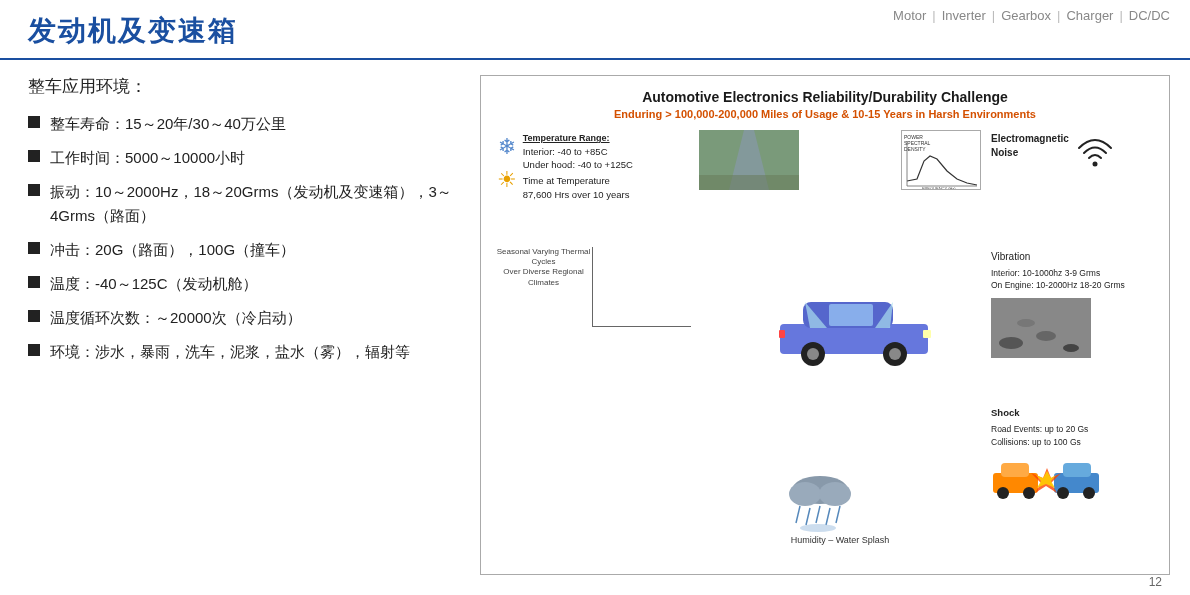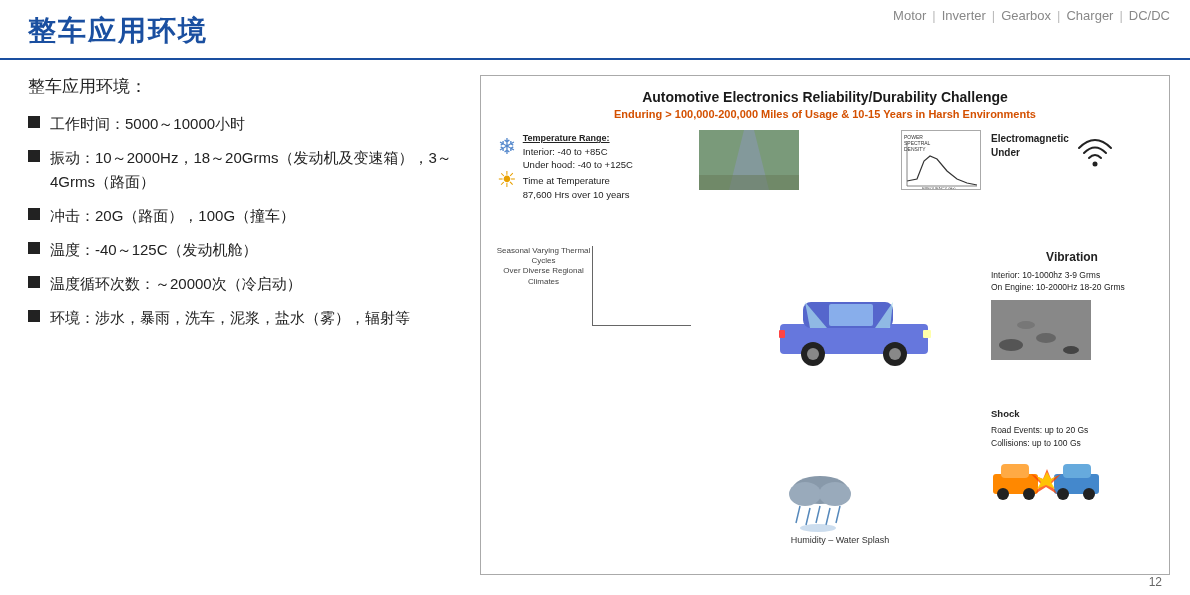--- a/index.html
+++ b/index.html
@@ -316,27 +316,31 @@
   <span class="sep">|</span>
   <span>Inverter</span>
   <span class="sep">|</span>
   <span>Gearbox</span>
   <span class="sep">|</span>
   <span>Charger</span>
   <span class="sep">|</span>
   <span>DC/DC</span>
 </div>
 
-<h1 class="page-title">整车应用环境</h1>
+<h1 class="page-title">发动机及变速箱</h1>
 
 <div class="title-divider"></div>
 
 <div class="left-section">
   <div class="section-heading">整车应用环境：</div>
   <ul class="bullet-list">
+    <li>
+      <span class="bullet-icon"></span>
+      <span class="bullet-text">整车寿命：15～20年/30～40万公里</span>
+    </li>
     <li>
       <span class="bullet-icon"></span>
       <span class="bullet-text">工作时间：5000～10000小时</span>
     </li>
     <li>
       <span class="bullet-icon"></span>
       <span class="bullet-text">振动：10～2000Hz，18～20Grms（发动机及变速箱），3～4Grms（路面）</span>
     </li>
     <li>
       <span class="bullet-icon"></span>
@@ -394,21 +398,21 @@
           <line x1="5" y1="55" x2="75" y2="55" stroke="#666" stroke-width="0.8"></line>
           <line x1="5" y1="10" x2="5" y2="55" stroke="#666" stroke-width="0.8"></line>
           <text x="20" y="59" font-size="4" fill="#555">FREQUENCY (Hz)</text>
         </svg>
       </div>
     </div>
 
     <div class="emi-cell">
       <div>
         <div style="font-weight:bold;font-size:10px;">Electromagnetic</div>
-        <div style="font-weight:bold;font-size:10px;">Under</div>
+        <div style="font-weight:bold;font-size:10px;">Noise</div>
       </div>
       <div class="wifi-icon">
         <svg width="40" height="40" viewBox="0 0 40 40">
           <path d="M20 32 L20 32" stroke="#222" stroke-width="3" stroke-linecap="round"></path>
           <path d="M14 26 Q20 20 26 26" stroke="#222" stroke-width="2" fill="none" stroke-linecap="round"></path>
           <path d="M9 21 Q20 10 31 21" stroke="#222" stroke-width="2" fill="none" stroke-linecap="round"></path>
           <path d="M4 16 Q20 0 36 16" stroke="#222" stroke-width="2" fill="none" stroke-linecap="round"></path>
           <circle cx="20" cy="32" r="2.5" fill="#222"></circle>
         </svg>
       </div>
@@ -462,21 +466,21 @@
           <circle cx="120" cy="68" r="6" fill="#888"></circle>
 
           <rect x="148" y="44" width="8" height="8" fill="#ffffaa" rx="1"></rect>
 
           <rect x="4" y="44" width="6" height="8" fill="#ff4444" rx="1"></rect>
         </svg>
       </div>
     </div>
 
     <div class="vib-cell">
-      <div style="font-weight:bold;font-size:12px;margin-bottom:3px;text-align:center;">Vibration</div>
+      <div style="font-weight:normal;font-size:10px;margin-bottom:3px;">Vibration</div>
       <div>Interior: 10-1000hz 3-9 Grms</div>
       <div>On Engine: 10-2000Hz 18-20 Grms</div>
       <div style="margin-top:6px;">
         <div class="fake-img fake-rough-road">
           <svg width="100" height="60" style="position:absolute;top:0;left:0">
             <rect width="100" height="60" fill="#888"></rect>
             <ellipse cx="20" cy="45" rx="12" ry="6" fill="#555"></ellipse>
             <ellipse cx="55" cy="38" rx="10" ry="5" fill="#666"></ellipse>
             <ellipse cx="80" cy="50" rx="8" ry="4" fill="#444"></ellipse>
             <ellipse cx="35" cy="25" rx="9" ry="4" fill="#777"></ellipse>

